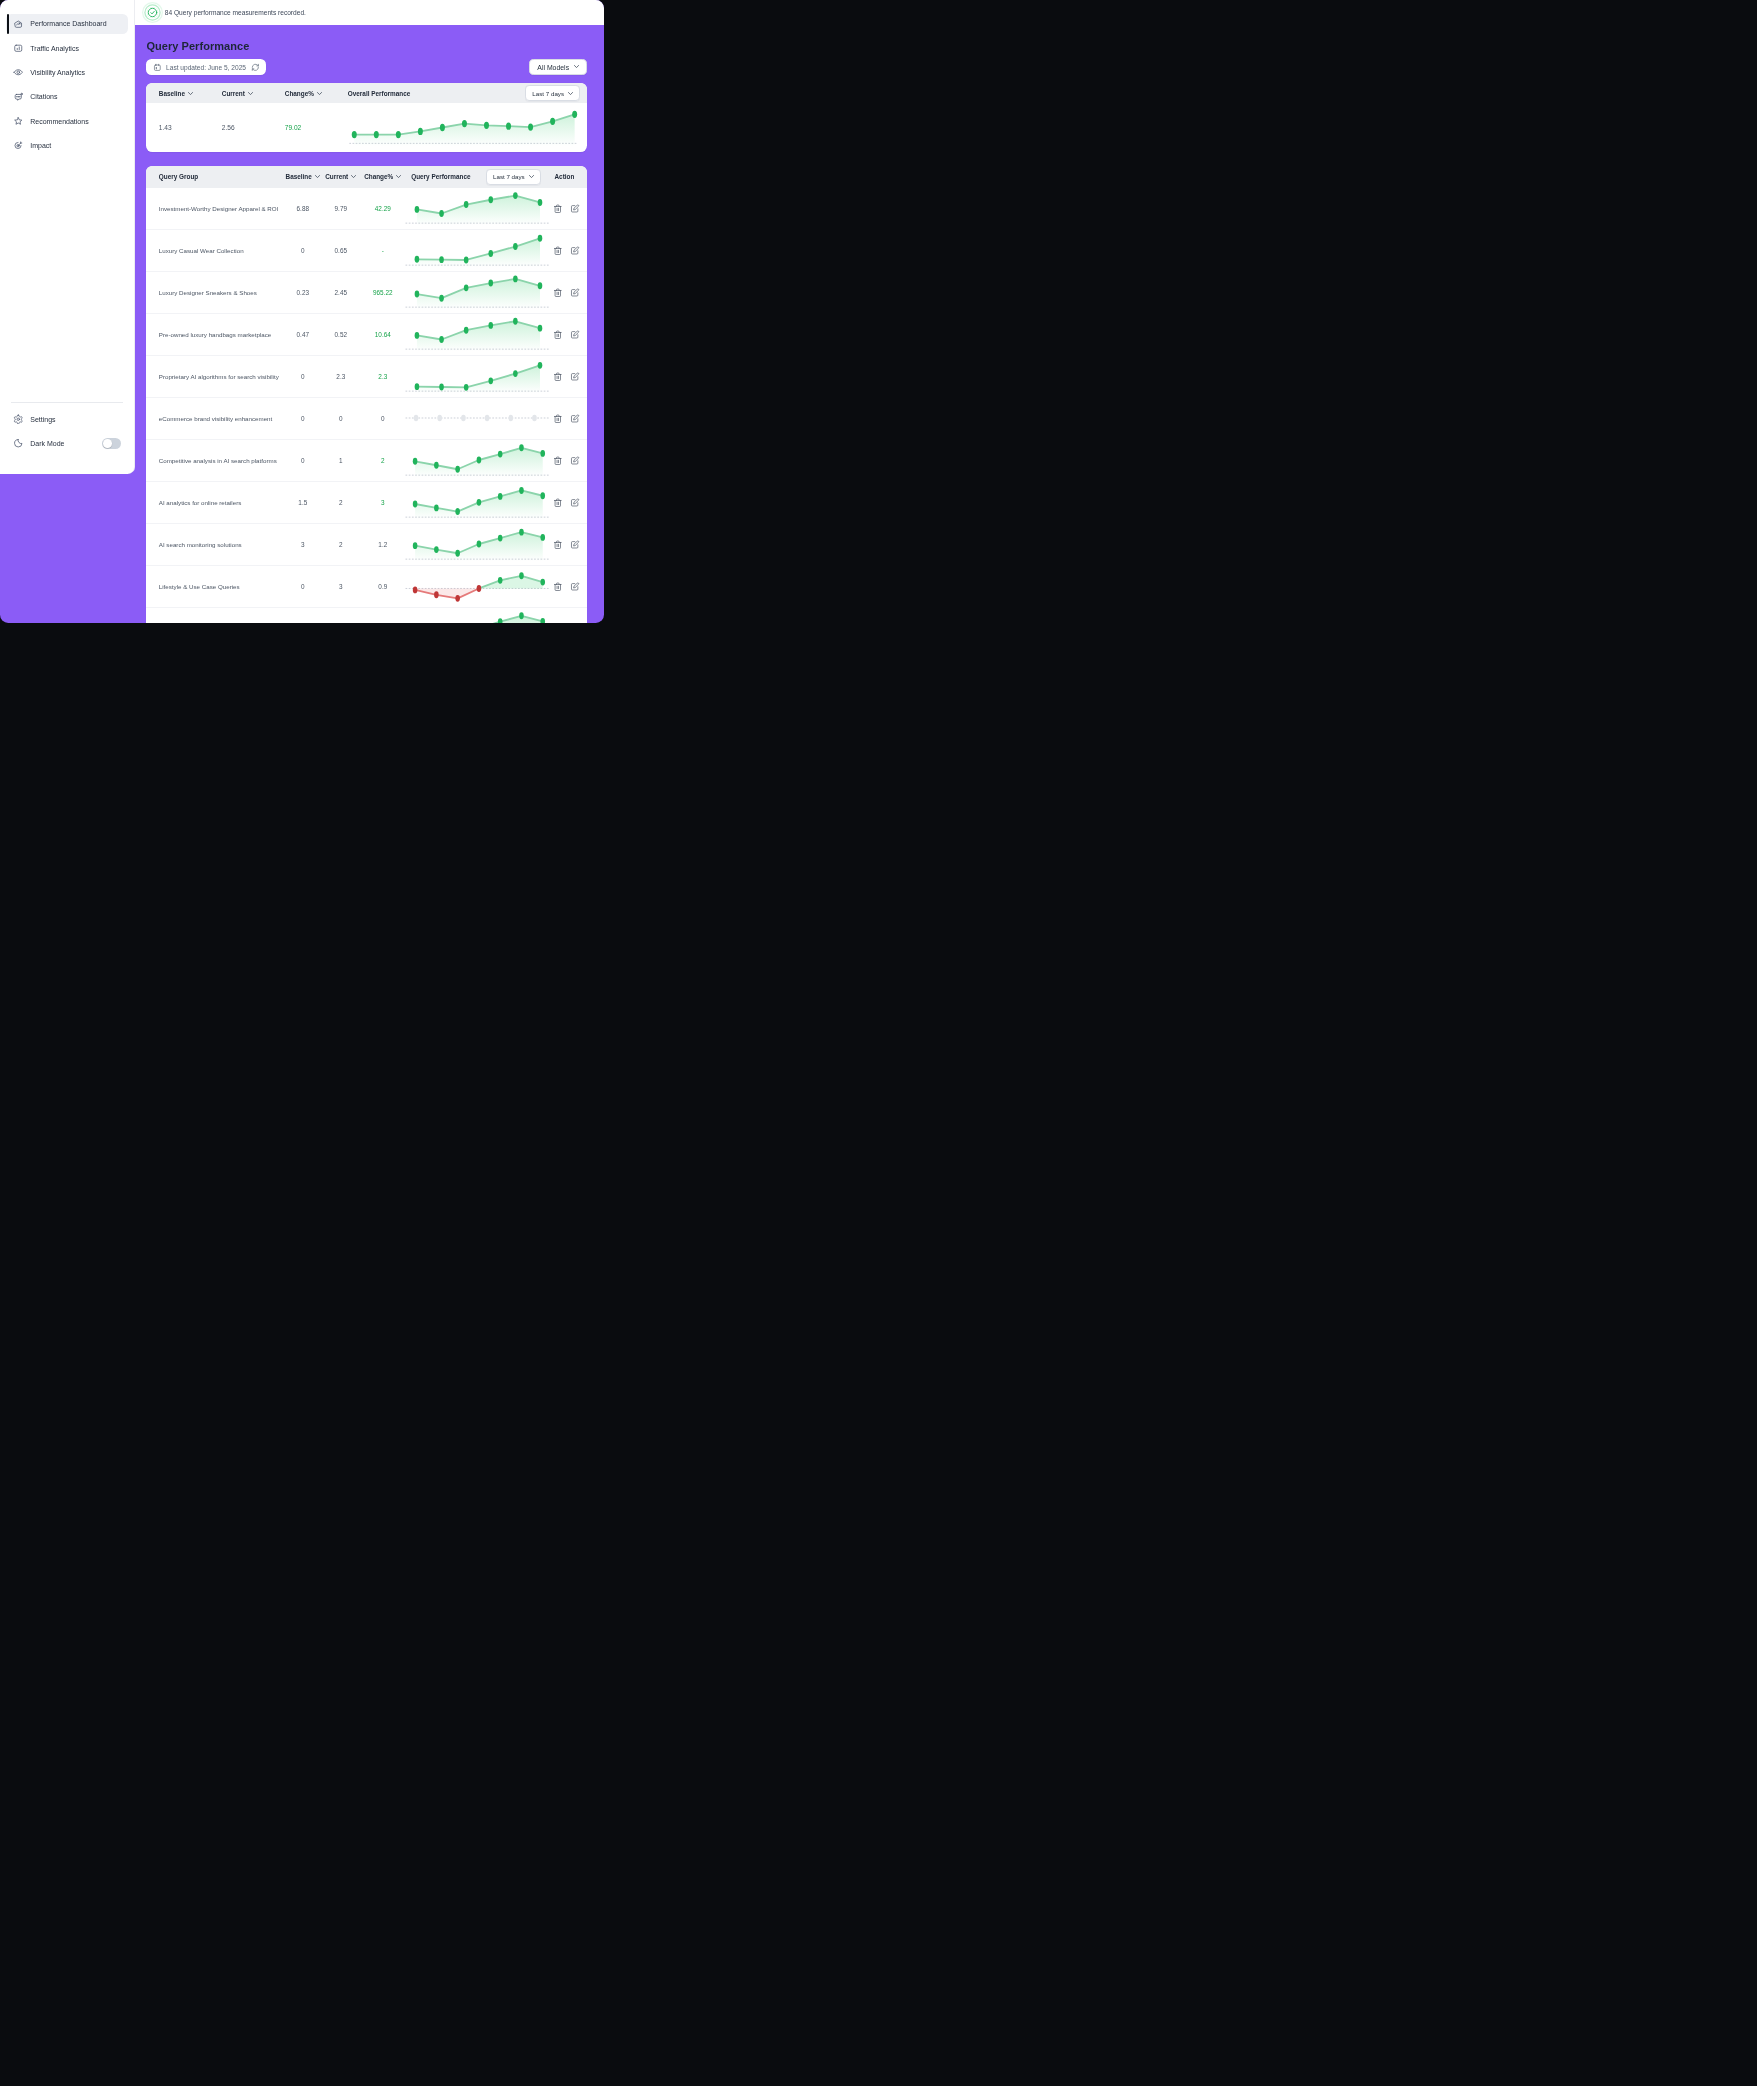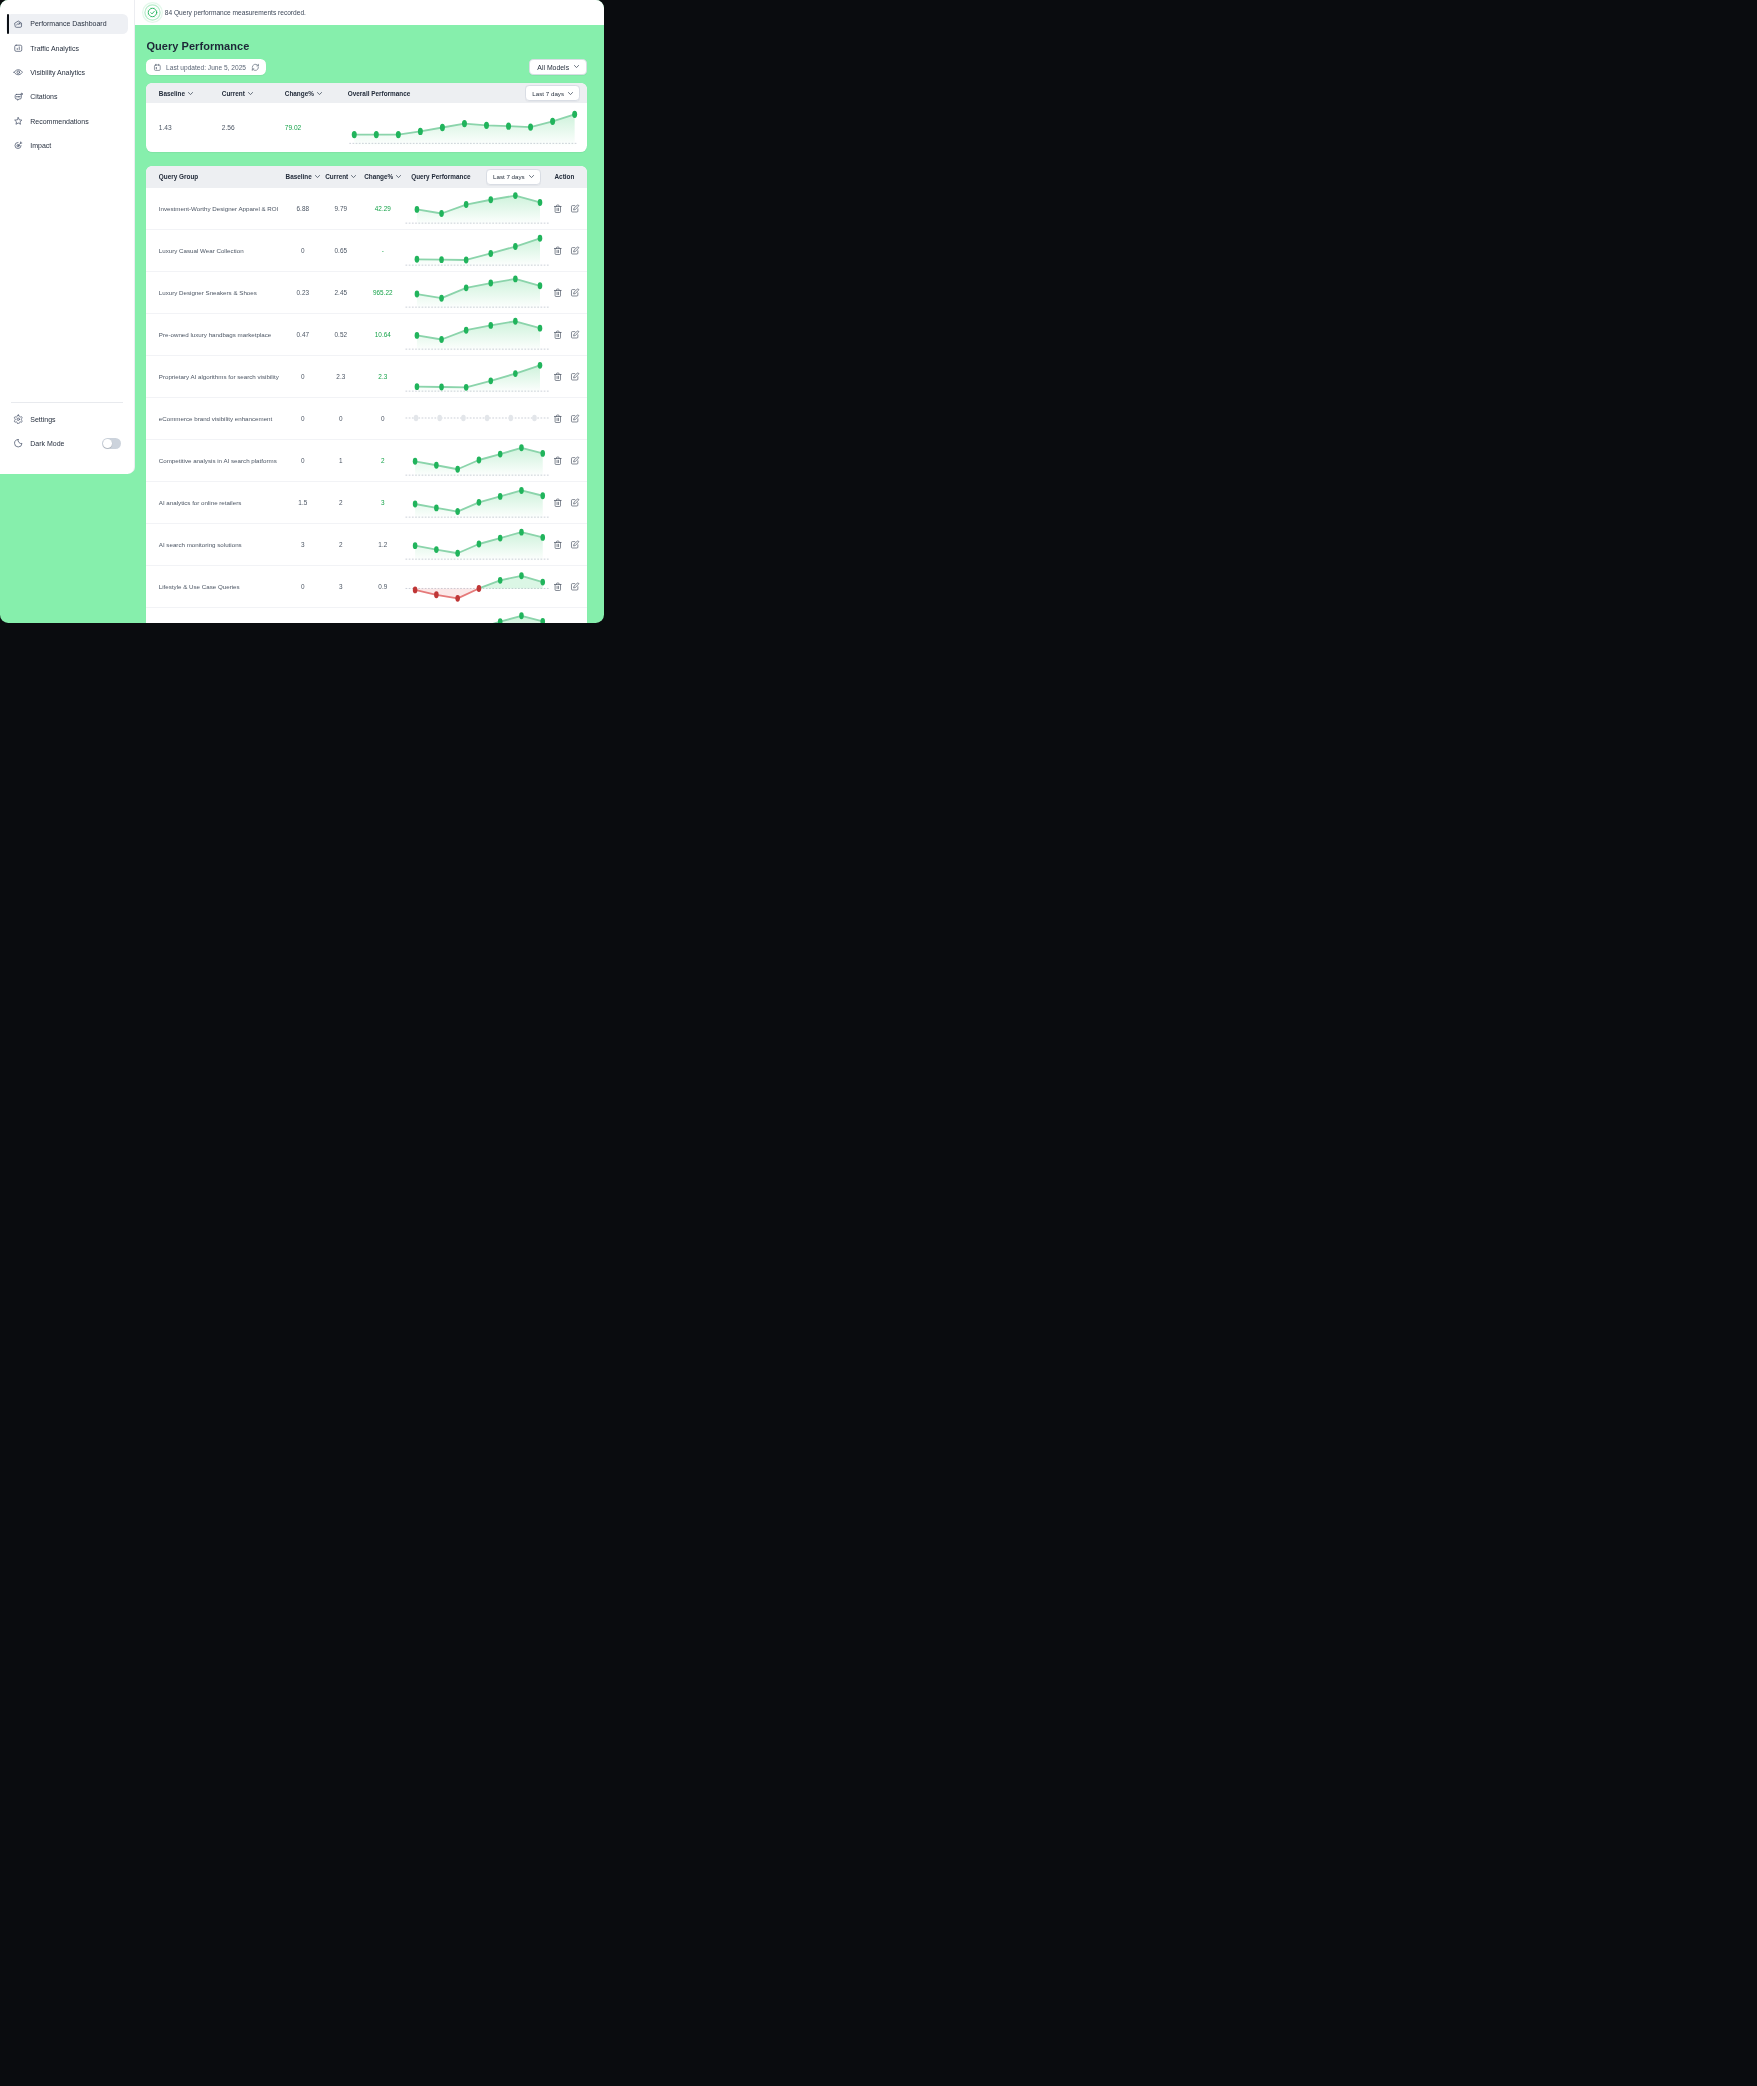--- a/index.html
+++ b/index.html
@@ -1,17 +1,17 @@
 <!DOCTYPE html>
 <html style="font-size:7.3px"><head>
 <meta charset="utf-8">
 <style>
   html,body{margin:0;padding:0;background:#0a0c0f;}
   body{width:604px;height:717px;overflow:hidden;font-family:"Liberation Sans","DejaVu Sans",sans-serif;-webkit-font-smoothing:antialiased;}
-  .app{width:604px;height:623px;border-radius:8.2px;overflow:hidden;background:#86efac;display:flex;}
+  .app{width:604px;height:623px;border-radius:8.2px;overflow:hidden;background:#8b5cf6;display:flex;}
   
   .side-col{width:135px;flex:0 0 135px;}
   .sidebar{height:474px;background:#ffffff;border-right:0.5px solid #ecedf1;border-radius:0 0 7.3px 0;
            display:flex;flex-direction:column;box-sizing:border-box;padding:13.7px 6px 16.5px 6px;}
   .nav-item{height:20.6px;border-radius:5.5px;display:flex;align-items:center;gap:6.9px;padding:0 6.9px;
             margin-bottom:3.7px;font-size:7px;color:#27303f;position:relative;cursor:pointer;white-space:nowrap;}
   .nav-item svg{width:10.5px;height:10.5px;flex:0 0 10.5px;stroke:#49536a;fill:none;stroke-width:1.7;stroke-linecap:round;stroke-linejoin:round;}
   .nav-item.active{background:#eef0f4;font-weight:500;}
   .nav-item.active::before{content:"";position:absolute;left:0.5px;top:0.5px;bottom:0.5px;width:2.3px;border-radius:1.8px;background:#0c1016;}
   .side-bottom{margin-top:auto;}

